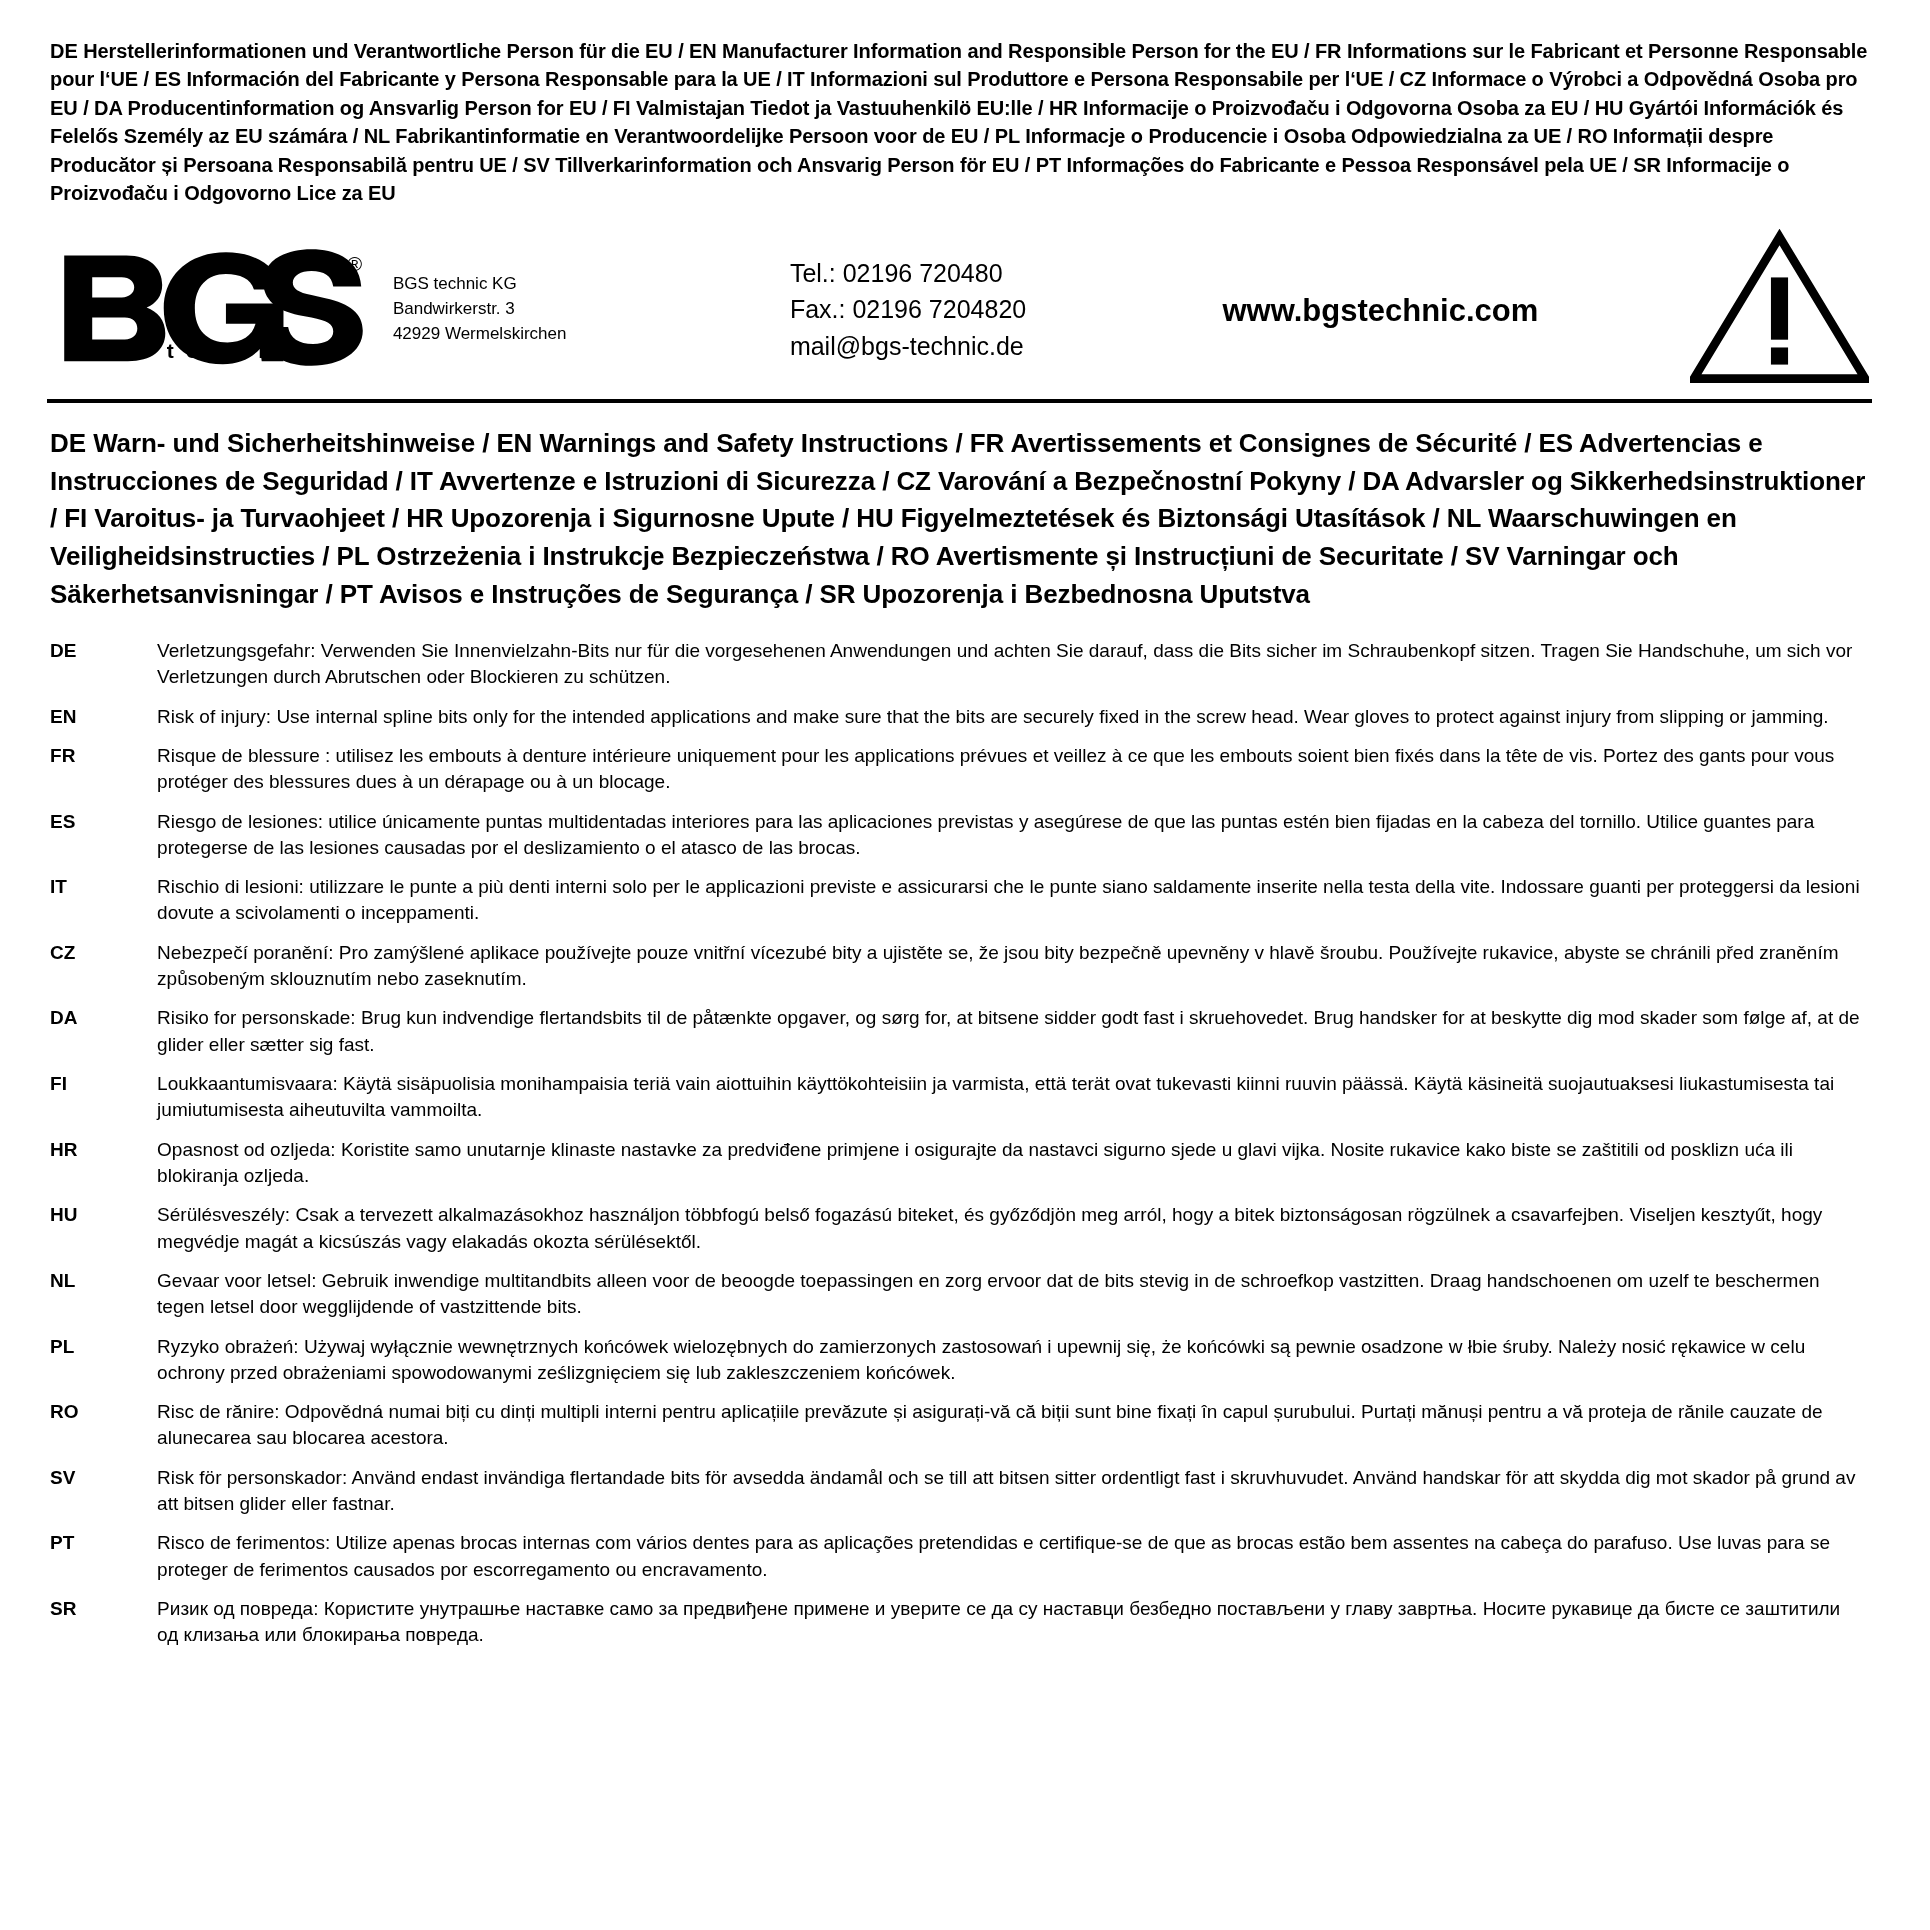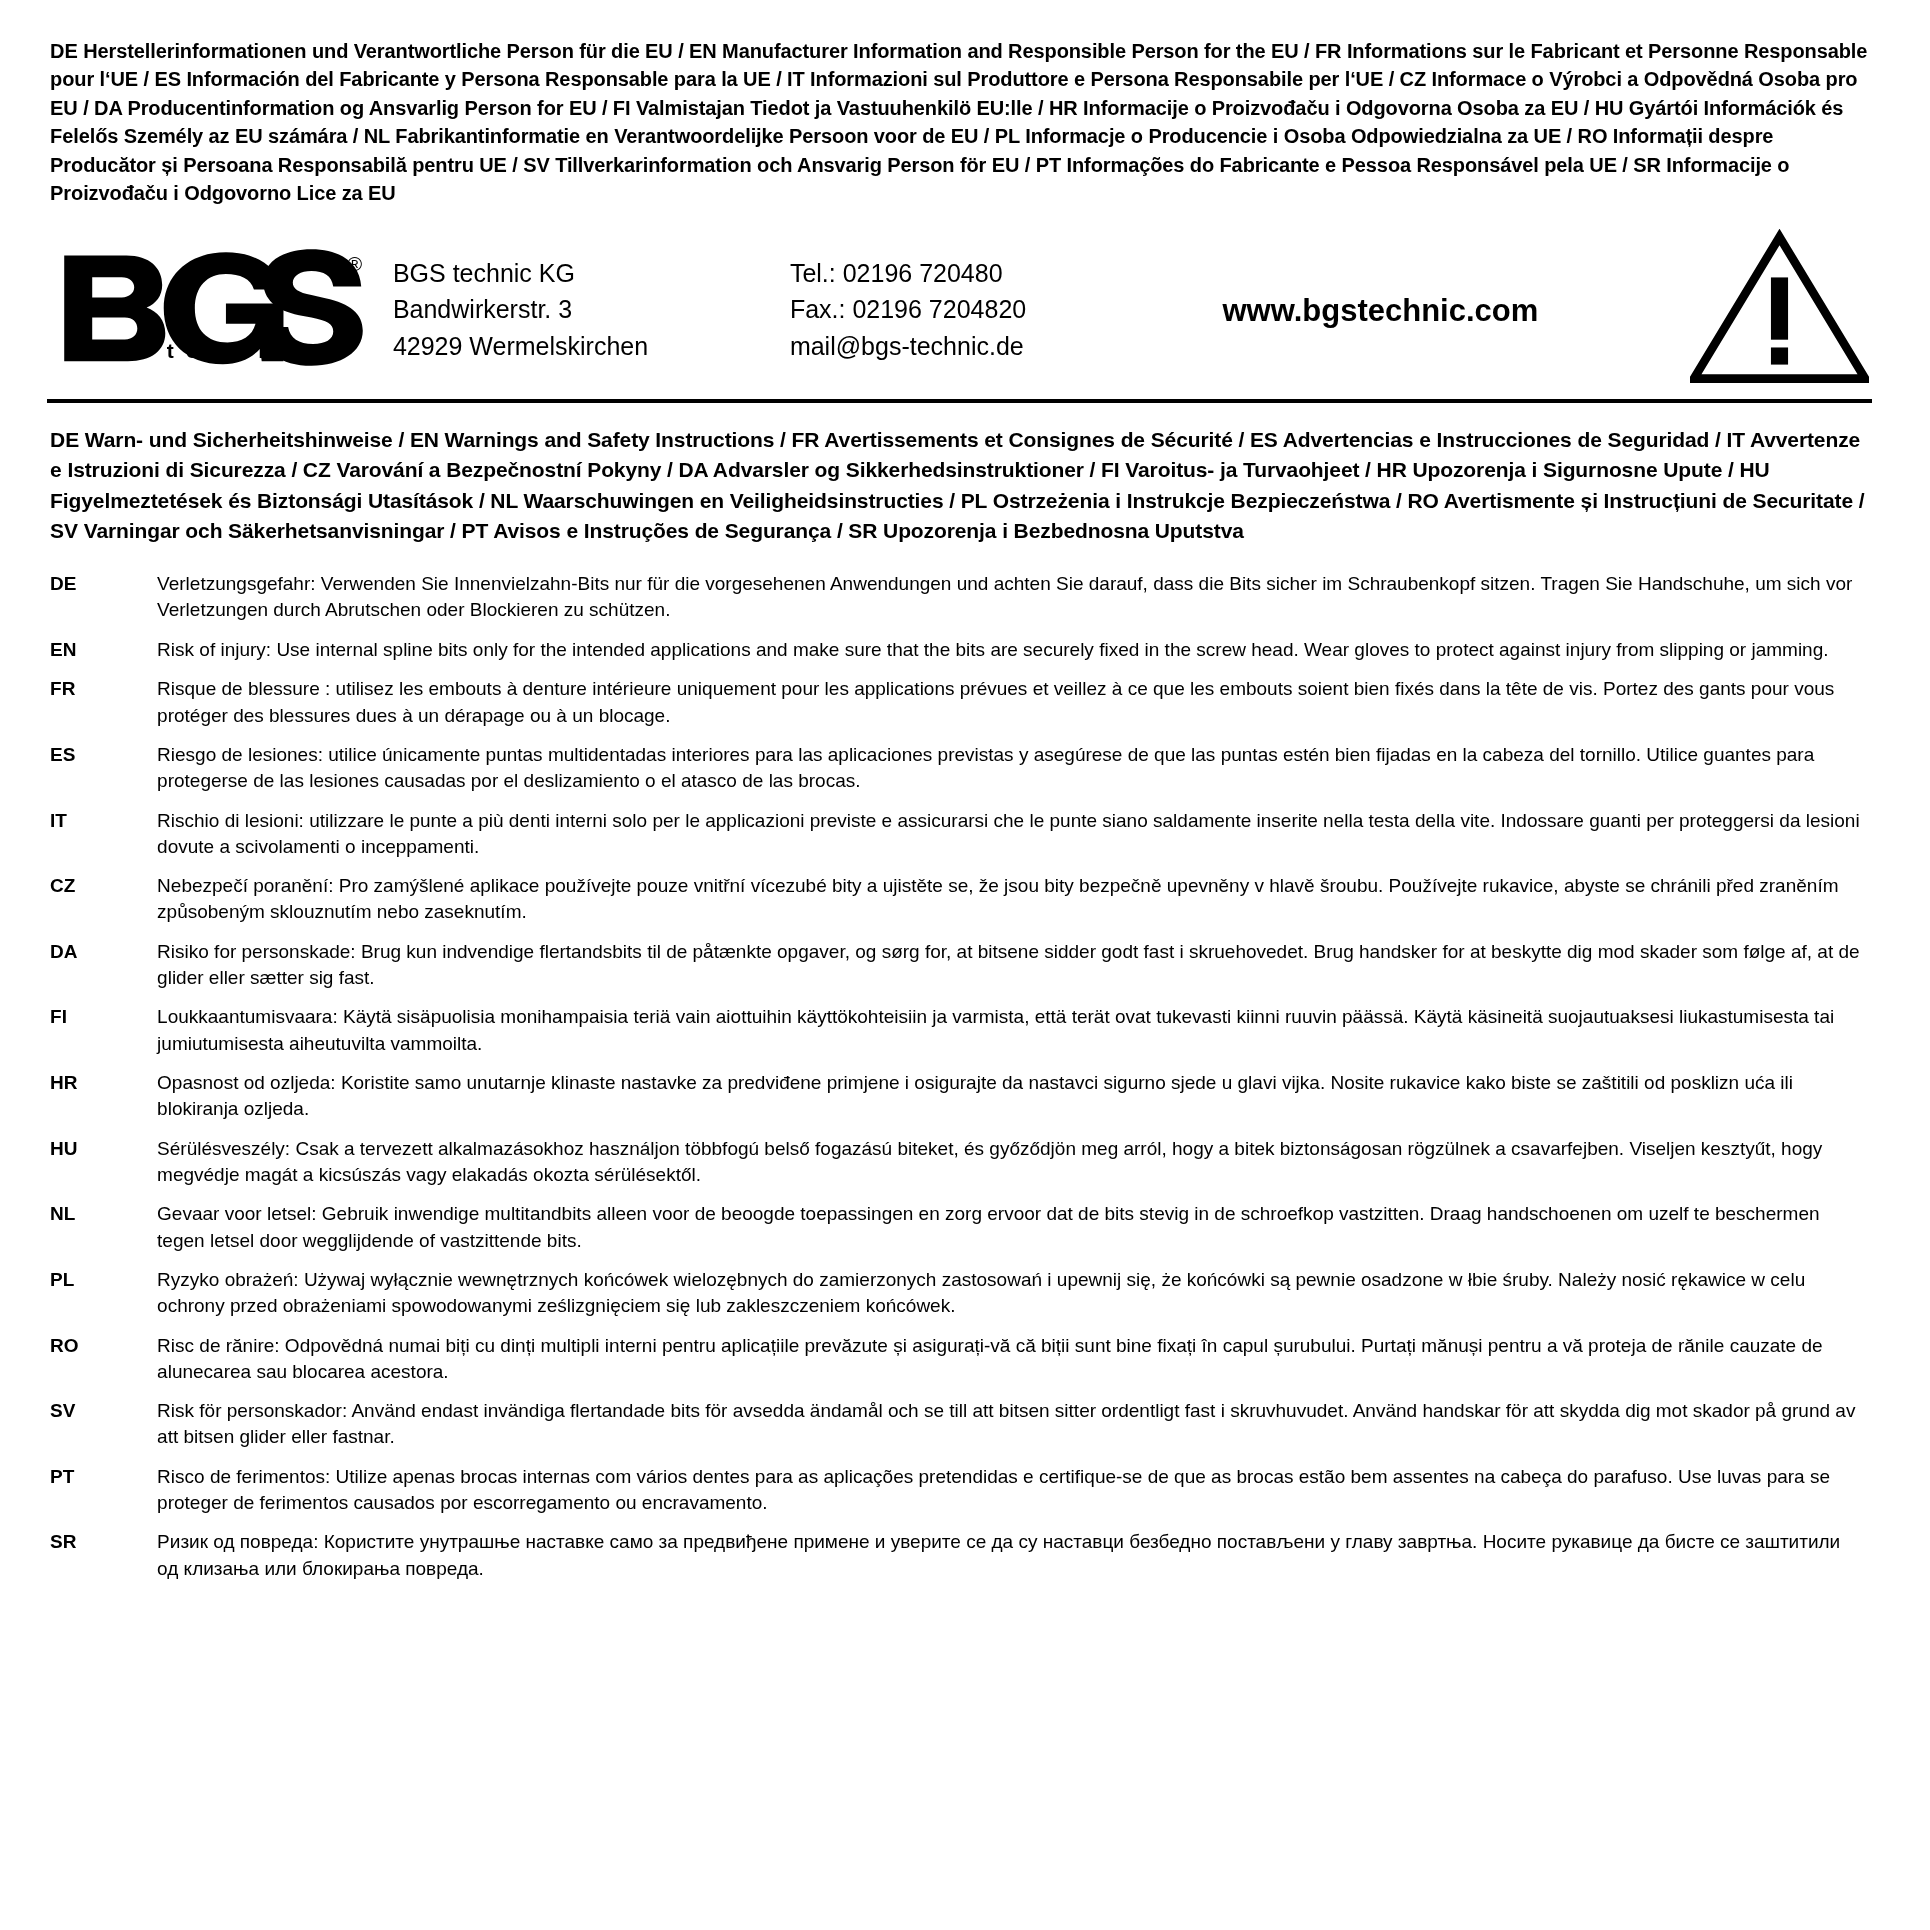--- a/index.html
+++ b/index.html
@@ -45,21 +45,21 @@
   .logo-block {
     width: 335px;
     flex: 0 0 335px;
     position: relative;
     padding-left: 7.8px;
   }
   .logo-block svg { display: block; }
 
   .addr-block {
     flex: 0 0 397px;
-    font-size: 25px;
+    font-size: 17px;
     line-height: 1.46;
     padding-top: 4.7px;
   }
   .contact-block {
     flex: 0 0 335px;
     font-size: 25px;
     line-height: 1.46;
     padding-top: 4.7px;
   }
   .web-block {
@@ -72,21 +72,21 @@
   }
   .warn-block {
     flex: 0 0 202px;
     display: flex;
     justify-content: flex-end;
     align-items: center;
   }
 
   
   .warn-heading {
-    font-size: 21px;
+    font-size: 26px;
     font-weight: bold;
     line-height: 1.45;
     letter-spacing: -0.1px;
     padding: 14px 3.1px 4.7px 3.1px;
     margin-bottom: 20px;
   }
 
   
   .lang-list {
     padding: 0 3.1px;

